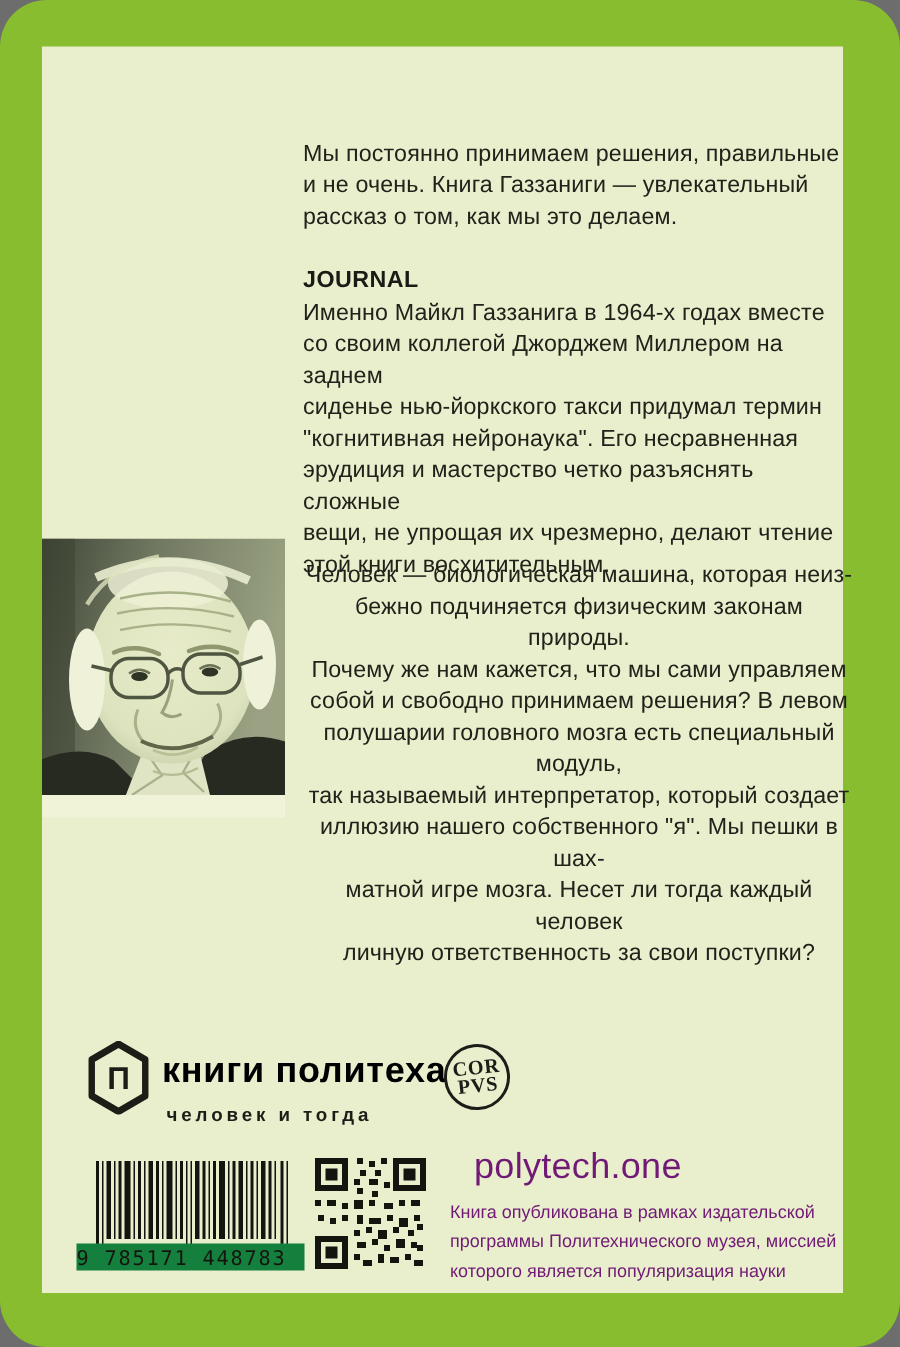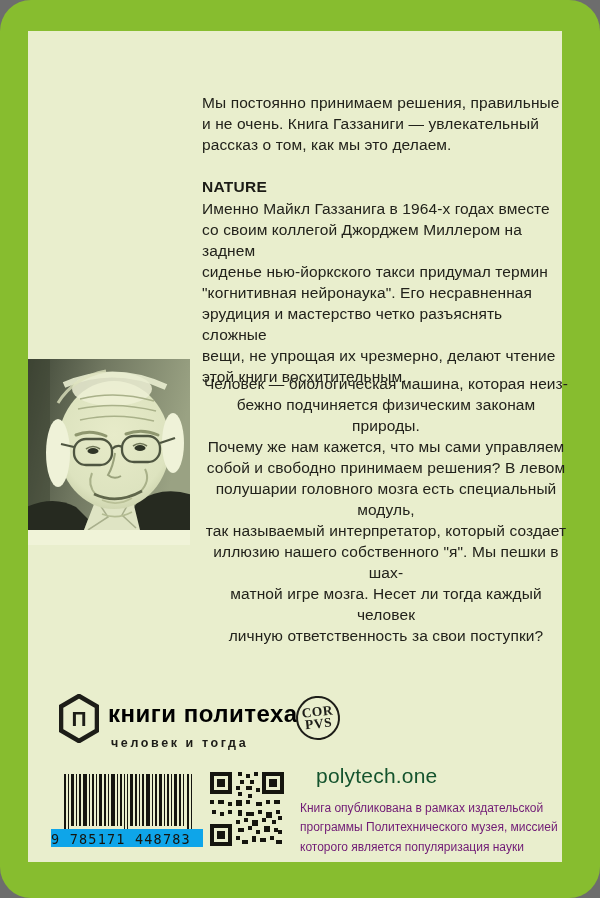--- a/index.html
+++ b/index.html
@@ -49,44 +49,44 @@
     font-family:"Liberation Serif", serif;font-weight:bold;color:#1d1d18;
     font-size:13.5px;line-height:12.5px;letter-spacing:.5px;
     transform:rotate(-6deg);
     box-sizing:border-box;
   }
   .barcode{position:absolute;left:50px;top:774px;width:154px;height:78px;}
   .barcode-digits{
     position:absolute;left:1px;top:55px;width:152px;
     font-family:"DejaVu Sans Mono", monospace;
     font-size:13.5px;color:#15150f;letter-spacing:1.2px;
-    background:#0ea5e9;padding-top:2px;
+    background:#15803d;padding-top:2px;
   }
   .qr{position:absolute;left:210px;top:772px;width:74px;height:74px;}
   .website{
     position:absolute;left:316px;top:764px;
-    font-size:21px;color:#14532d;letter-spacing:.2px;
+    font-size:24px;color:#701a75;letter-spacing:.2px;
   }
   .note{
     position:absolute;left:300px;top:799px;width:262px;
     font-size:12px;line-height:19.3px;color:#701a75;
     white-space:pre-line;
   }
 </style>
 </head>
 <body>
 
 <div class="cover">
   <div class="panel"></div>
 
   <div class="txtblock" style="left:202px;top:71px;">
     <div>Мы постоянно принимаем решения, правильные
 и не очень. Книга Газзаниги — увлекательный
 рассказ о том, как мы это делаем.</div>
-    <div class="src">NATURE</div>
+    <div class="src">JOURNAL</div>
   </div>
 
   <div class="txtblock" style="left:202px;top:177px;">
     <div>Именно Майкл Газзанига в 1964-х годах вместе
 со своим коллегой Джорджем Миллером на заднем
 сиденье нью-йоркского такси придумал термин
 "когнитивная нейронаука". Его несравненная
 эрудиция и мастерство четко разъяснять сложные
 вещи, не упрощая их чрезмерно, делают чтение
 этой книги восхитительным.</div>

